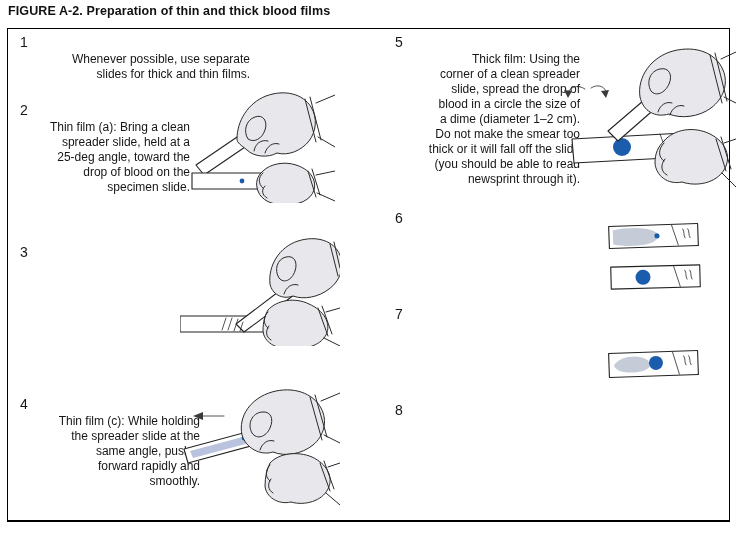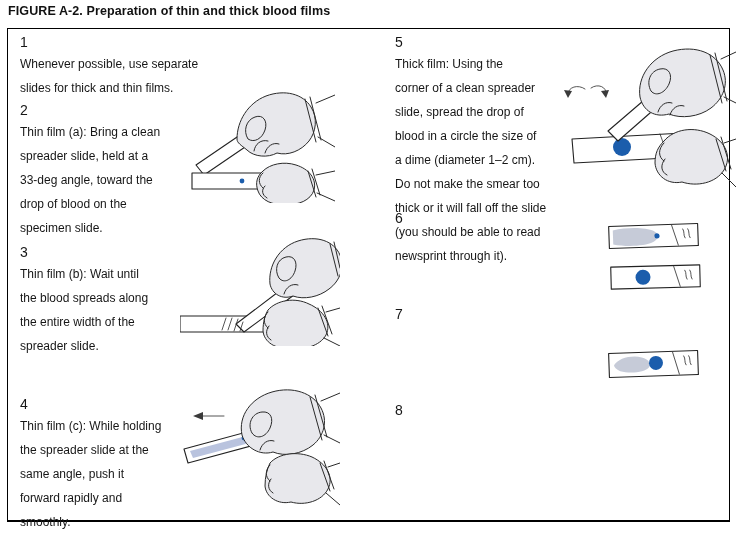--- a/index.html
+++ b/index.html
@@ -18,21 +18,21 @@
     position:absolute;left:8px;top:4px;font-size:12.5px;font-weight:bold;color:#111;
     letter-spacing:0.1px;
   }
   .frame{
     position:absolute;left:7px;top:28px;width:721px;height:491px;
     border:1.5px solid var(--frame);border-bottom-width:2.5px;background:transparent;
   }
   .step{position:absolute;}
   .step-num{font-size:14px;line-height:17px;color:#161616;margin-bottom:1px;}
   .step-text{
-    font-size:12px;line-height:24px;color:#161616;white-space:pre-line;
+    font-size:12px;line-height:15px;color:#161616;white-space:pre-line;text-align:right;
   }
   .illo{position:absolute;}
   svg{display:block;}
   .hand{fill:var(--hand);stroke:#2a2a2a;stroke-width:1;stroke-linejoin:round;}
   .slide-shape{fill:#ffffff;stroke:#222222;stroke-width:1.1;stroke-linejoin:round;}
   .blood{fill:var(--blood);stroke:none;}
   .smear{fill:var(--smear);stroke:none;}
   .smear-blue{fill:#b9c3de;stroke:none;}
   .line{fill:none;stroke:#2a2a2a;stroke-width:1;stroke-linecap:round;}
   .thin{stroke-width:0.8;}
@@ -49,31 +49,27 @@
   <div class="step" style="left:20px;top:34px;width:230px;">
     <div class="step-num">1</div>
     <div class="step-text">Whenever possible, use separate
 slides for thick and thin films.</div>
   </div>
 
   <div class="step" style="left:20px;top:102px;width:170px;">
     <div class="step-num">2</div>
     <div class="step-text">Thin film (a): Bring a clean
 spreader slide, held at a
-33-deg angle, toward the
+25-deg angle, toward the
 drop of blood on the
 specimen slide.</div>
   </div>
 
   <div class="step" style="left:20px;top:244px;width:175px;">
     <div class="step-num">3</div>
-    <div class="step-text">Thin film (b): Wait until
-the blood spreads along
-the entire width of the
-spreader slide.</div>
   </div>
 
   <div class="step" style="left:20px;top:396px;width:180px;">
     <div class="step-num">4</div>
     <div class="step-text">Thin film (c): While holding
 the spreader slide at the
 same angle, push it
 forward rapidly and
 smoothly.</div>
   </div>

